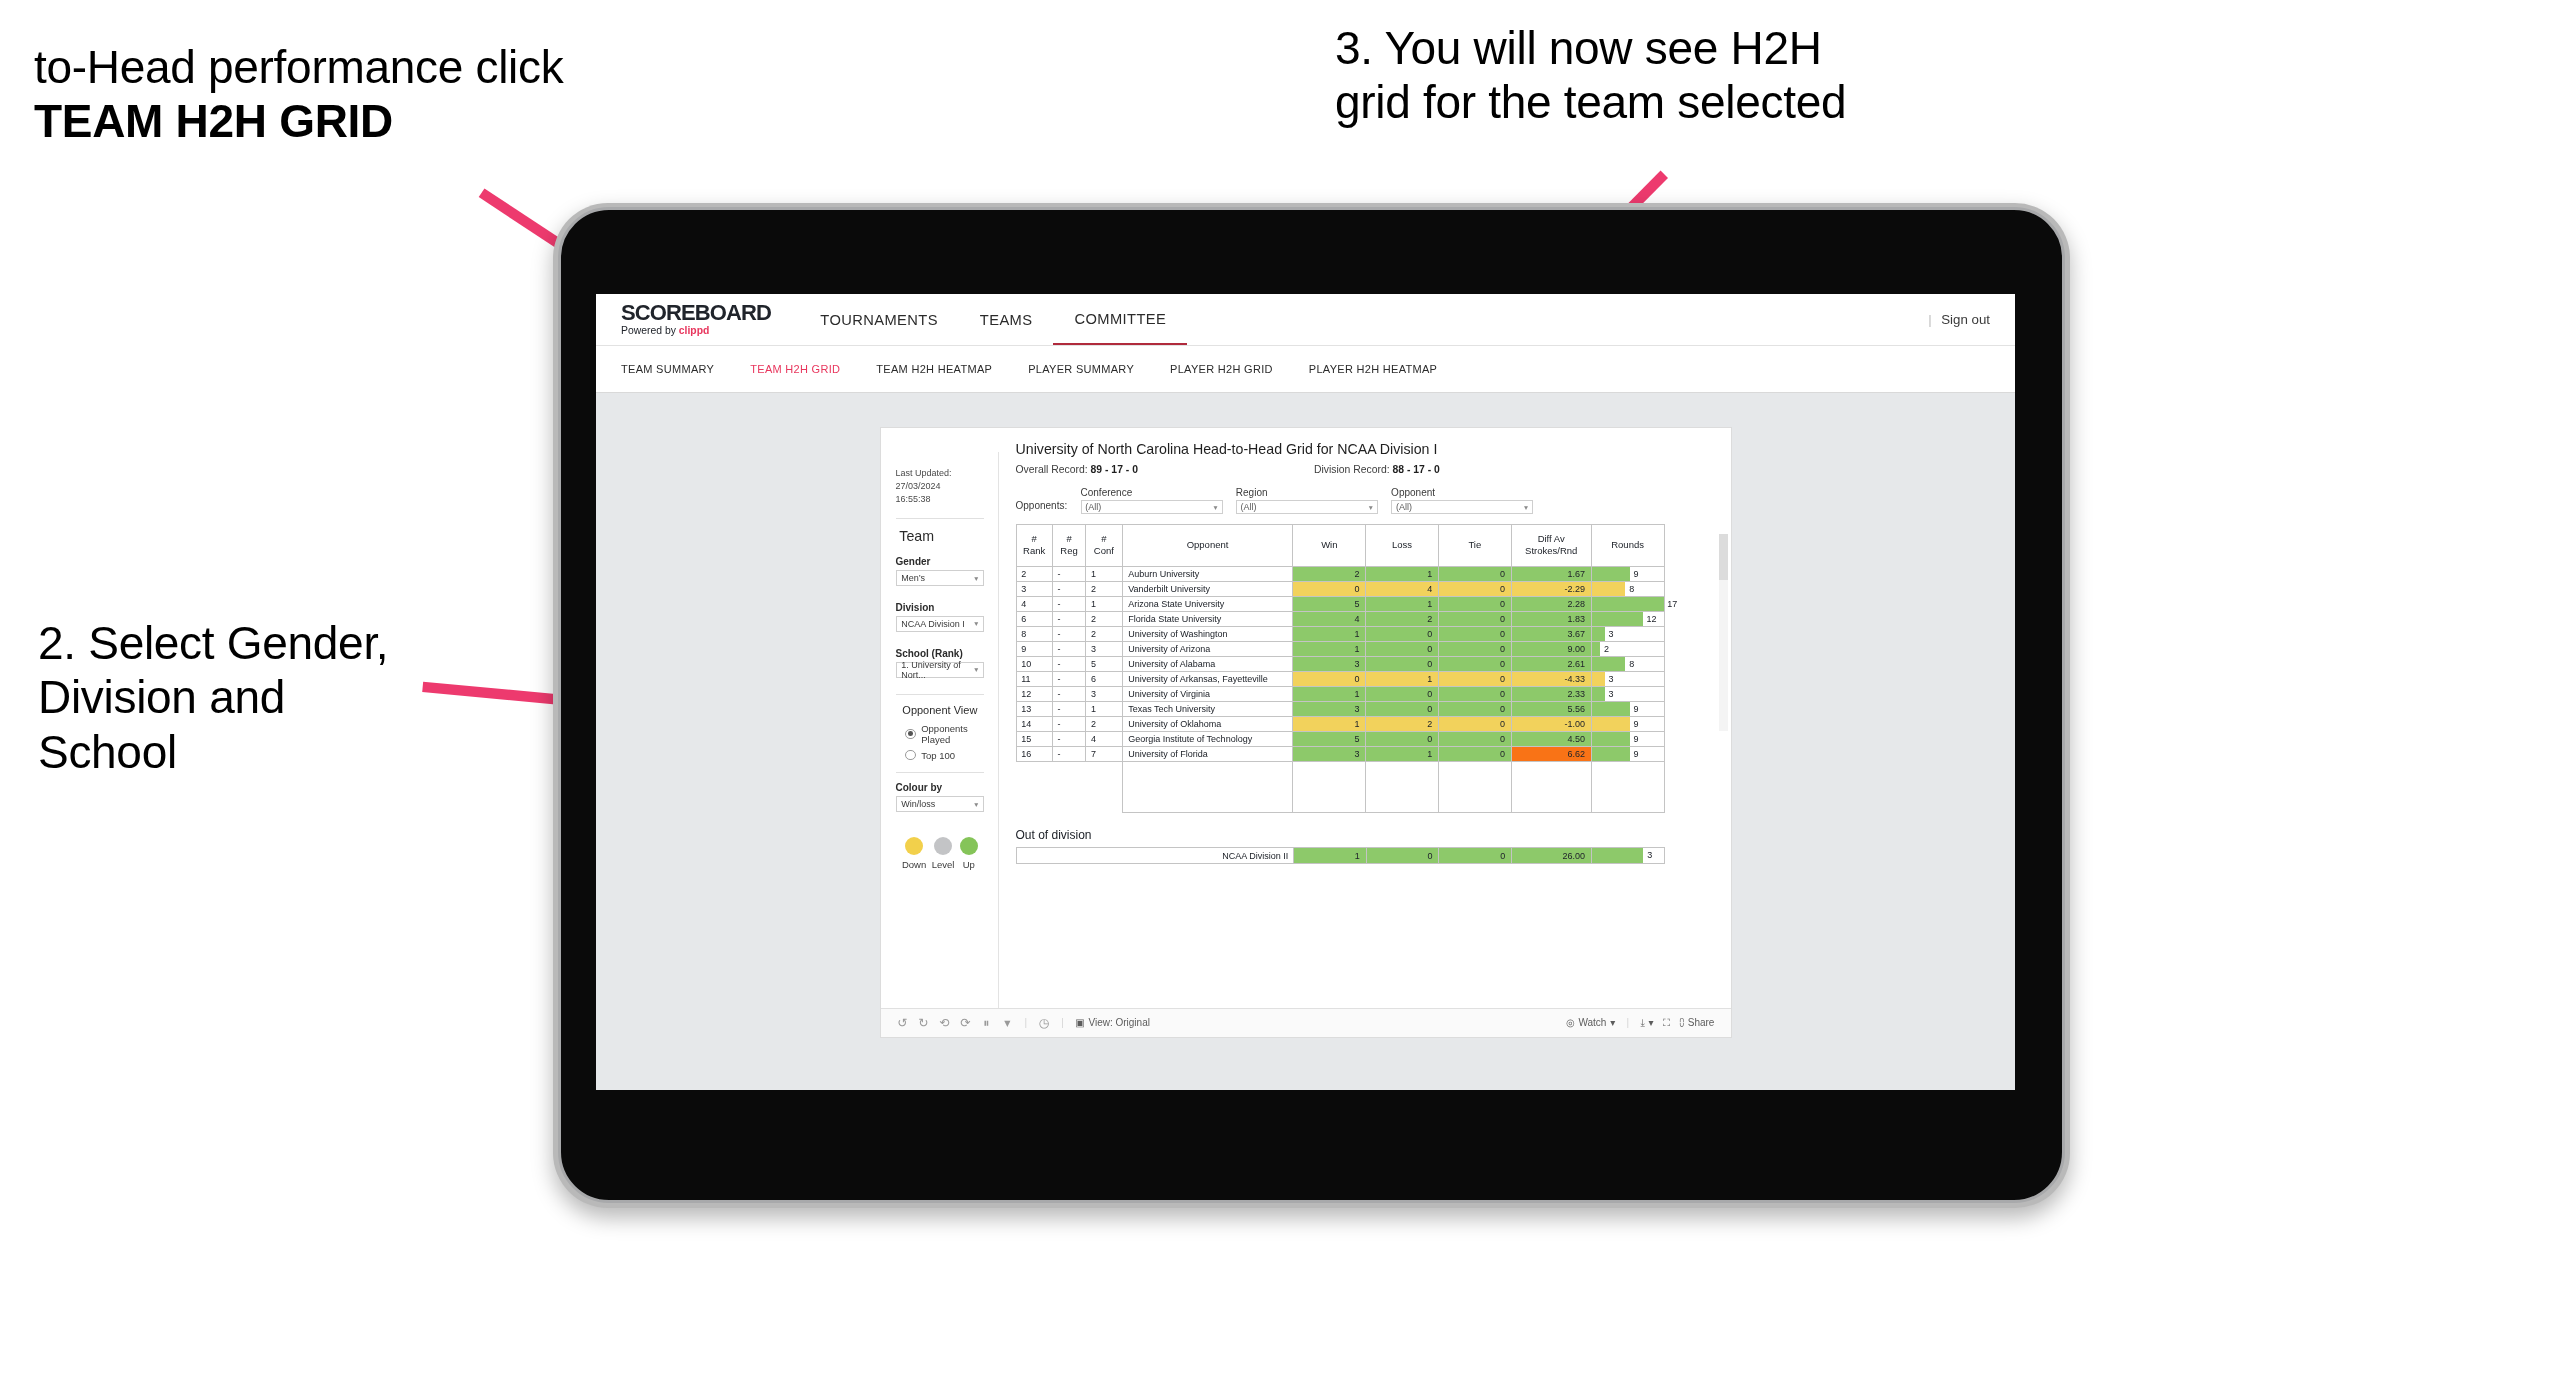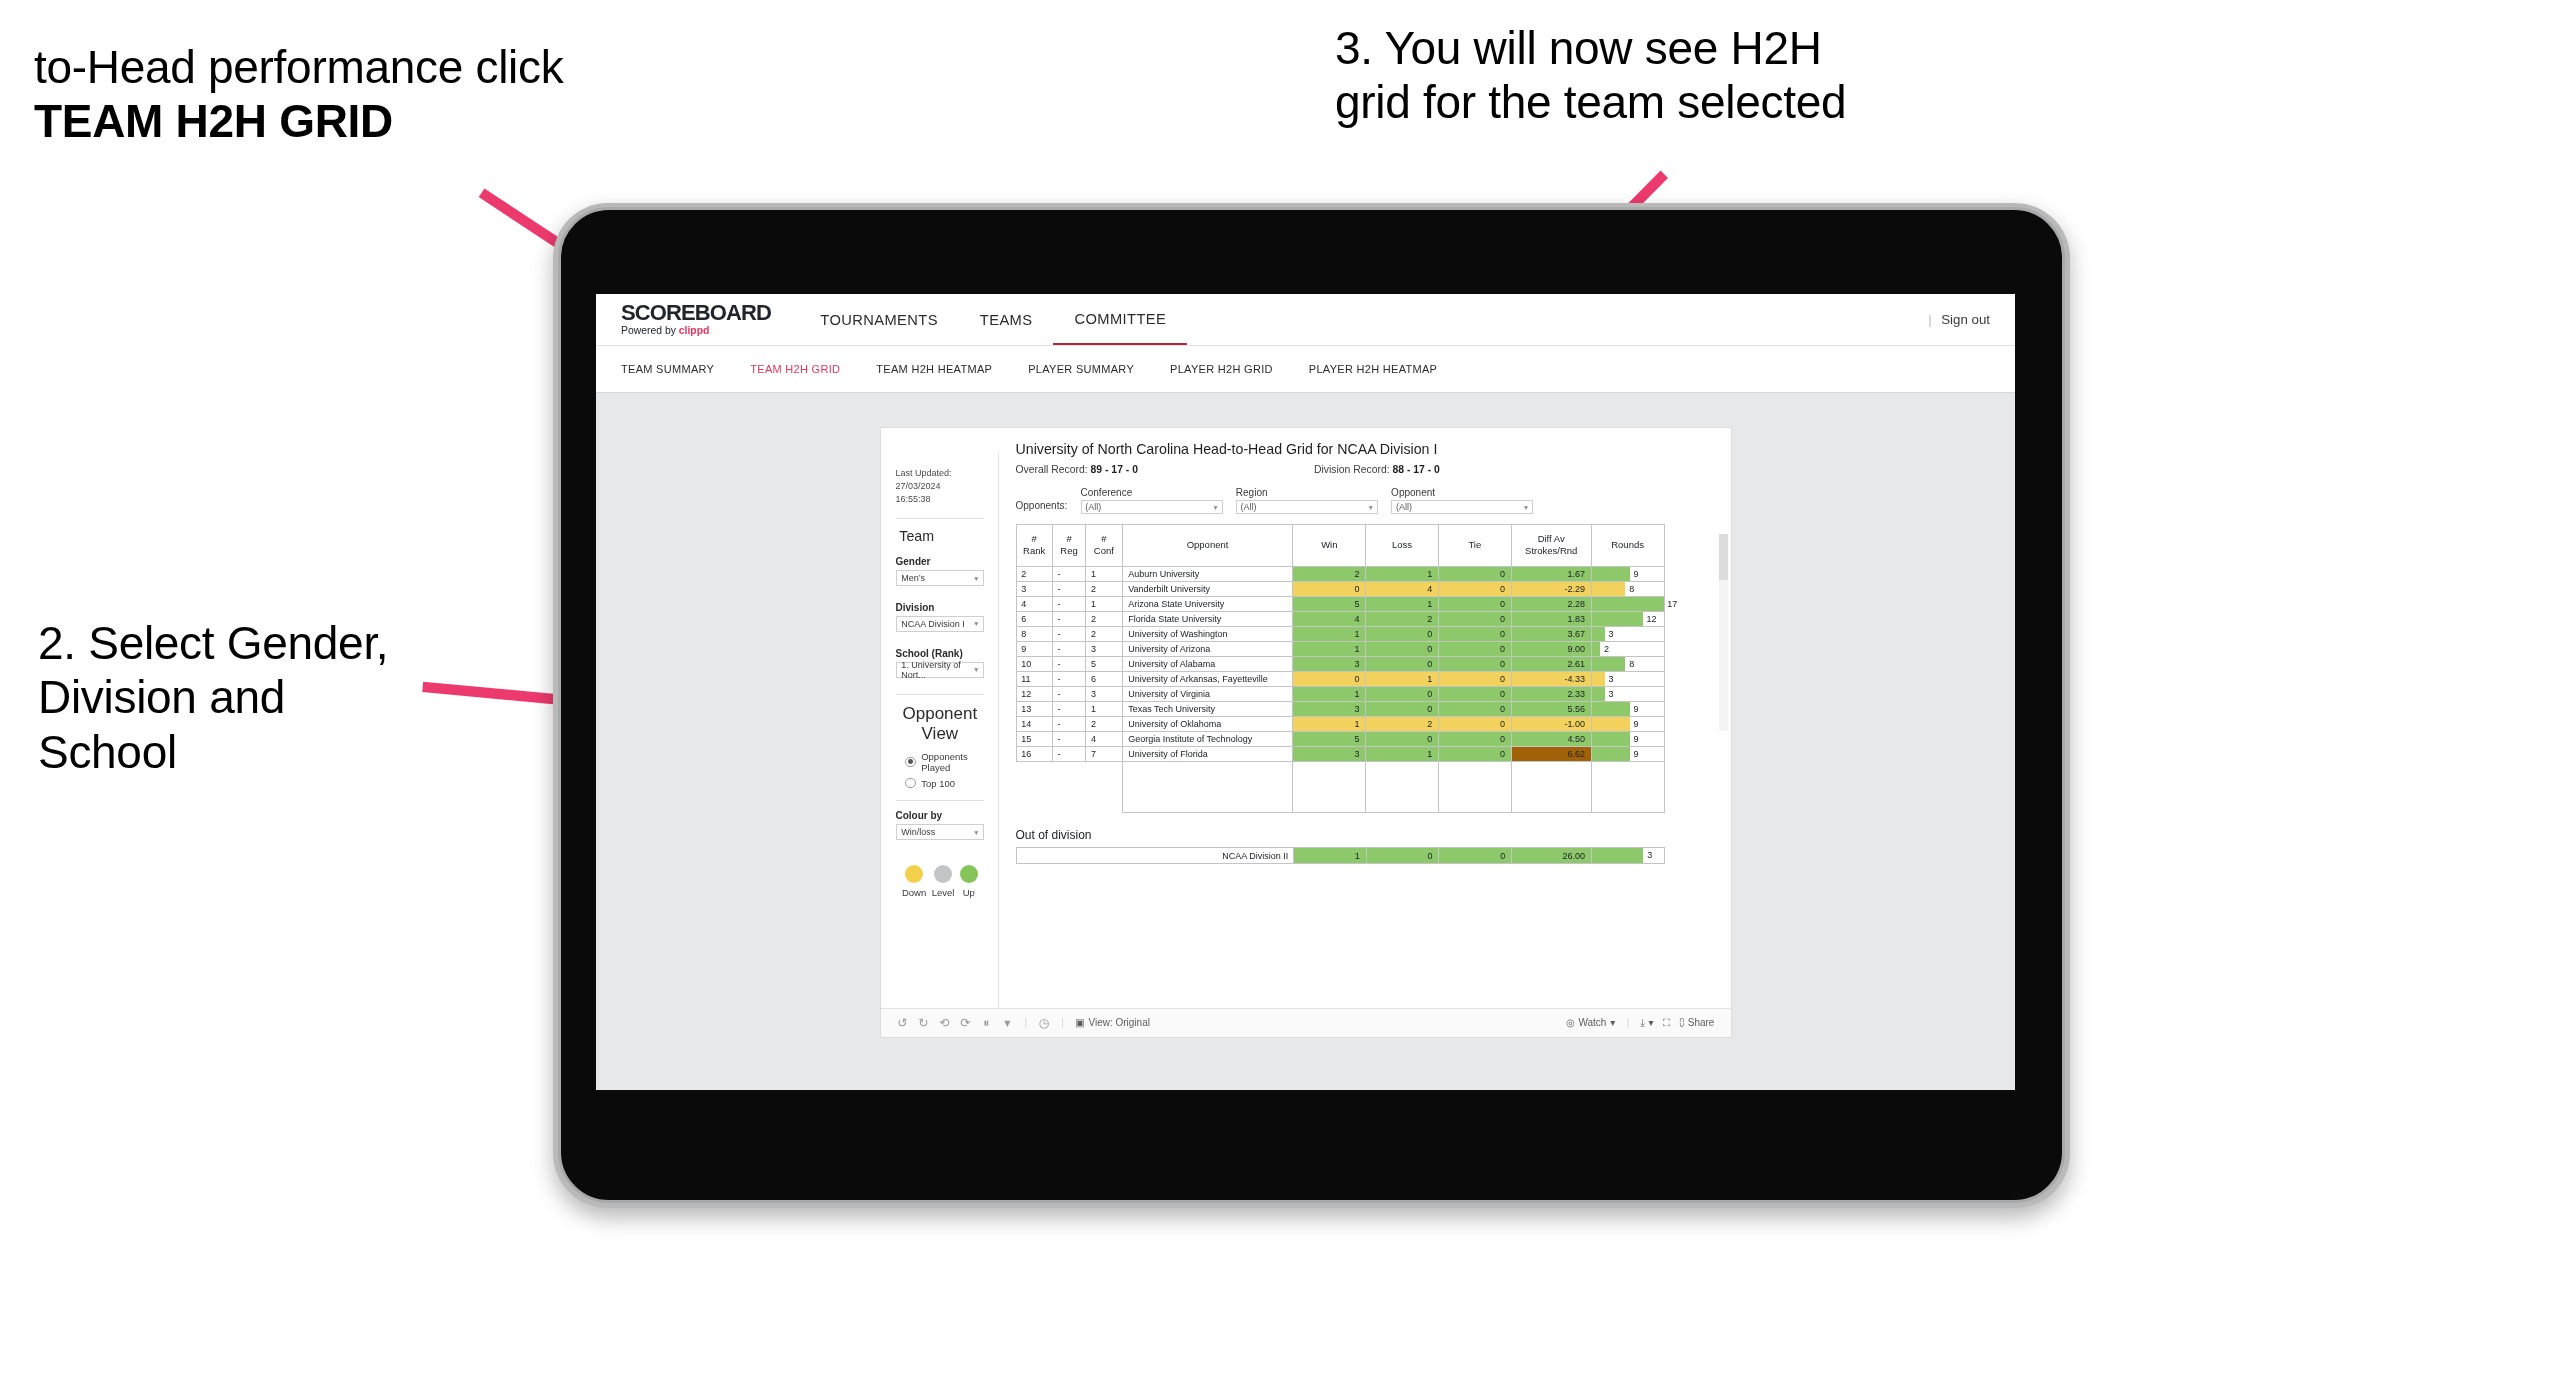--- a/index.html
+++ b/index.html
@@ -63,21 +63,21 @@
   .side{width:118px;border-right:0.9px solid #e3e3e3;padding:15px 13.3px 9.5px 15px;
     box-sizing:border-box;margin-top:24px;}
   .updated{font-size:9px;color:#4a4a4a;line-height:1.45;}
   .side-hr{border:0;border-top:0.9px solid #e0e0e0;margin:11.4px 0 9.5px 0;}
   .side-h{font-size:14.2px;color:#2b2b2b;margin:1.9px 0 12.3px 3.8px;}
   .fld-label{font-size:10px;font-weight:bold;color:#2b2b2b;margin-bottom:2.8px;}
   .fld{height:16px;border:0.9px solid #cfcfcf;background:#fff;display:flex;
     align-items:center;justify-content:space-between;padding:0 3.8px 0 4.7px;
     font-size:9px;color:#3a3a3a;margin-bottom:16px;box-sizing:border-box;}
   .caret{font-size:6.6px;color:#8a8a8a;}
-  .ov-h{font-size:17px;color:#2b2b2b;text-align:center;margin:2.8px 0 6.6px 0;}
+  .ov-h{font-size:11px;color:#2b2b2b;text-align:center;margin:2.8px 0 6.6px 0;}
   .radio-row{display:flex;align-items:center;gap:5.7px;font-size:9.5px;
     color:#3a3a3a;margin-bottom:4.7px;padding-left:9.5px;}
   .radio{width:8.5px;height:8.5px;border-radius:50%;border:0.9px solid #9a9a9a;
     display:inline-block;position:relative;flex:none;background:#fff;}
   .radio.on::after{content:"";position:absolute;left:1.9px;top:1.9px;width:4.7px;height:4.7px;
     border-radius:50%;background:#555;}
   .legend{display:flex;justify-content:space-around;margin-top:25px;padding:0 3.8px;}
   .legend-i{text-align:center;}
   .dot{width:18px;height:18px;border-radius:50%;margin:0 auto 3.8px auto;}
   .legend-l{font-size:9.5px;color:#3a3a3a;}
@@ -458,21 +458,21 @@
                     <td class="bar-cell"><span class="bar" style="width:53%;background:#8DC96A"></span><span class="bar-num" style="margin-left:53%">9</span></td>
                   </tr>
                   <tr>
                     <td class="num">16</td>
                     <td class="num">-</td>
                     <td class="num">7</td>
                     <td class="opp">University of Florida</td>
                     <td class="val" style="background: rgb(141, 201, 106);">3</td>
                     <td class="val" style="background: rgb(141, 201, 106);">1</td>
                     <td class="val" style="background: rgb(141, 201, 106);">0</td>
-                    <td class="val" style="background: #a16207;">6.62</td>
+                    <td class="val" style="background: #f97316;">6.62</td>
                     <td class="bar-cell"><span class="bar" style="width:53%;background:#8DC96A"></span><span class="bar-num" style="margin-left:53%">9</span></td>
                   </tr>
                   <tr class="spacer">
                     <td class="nb"></td>
                     <td class="nb"></td>
                     <td class="nb"></td>
                     <td></td>
                     <td></td>
                     <td></td>
                     <td></td>

